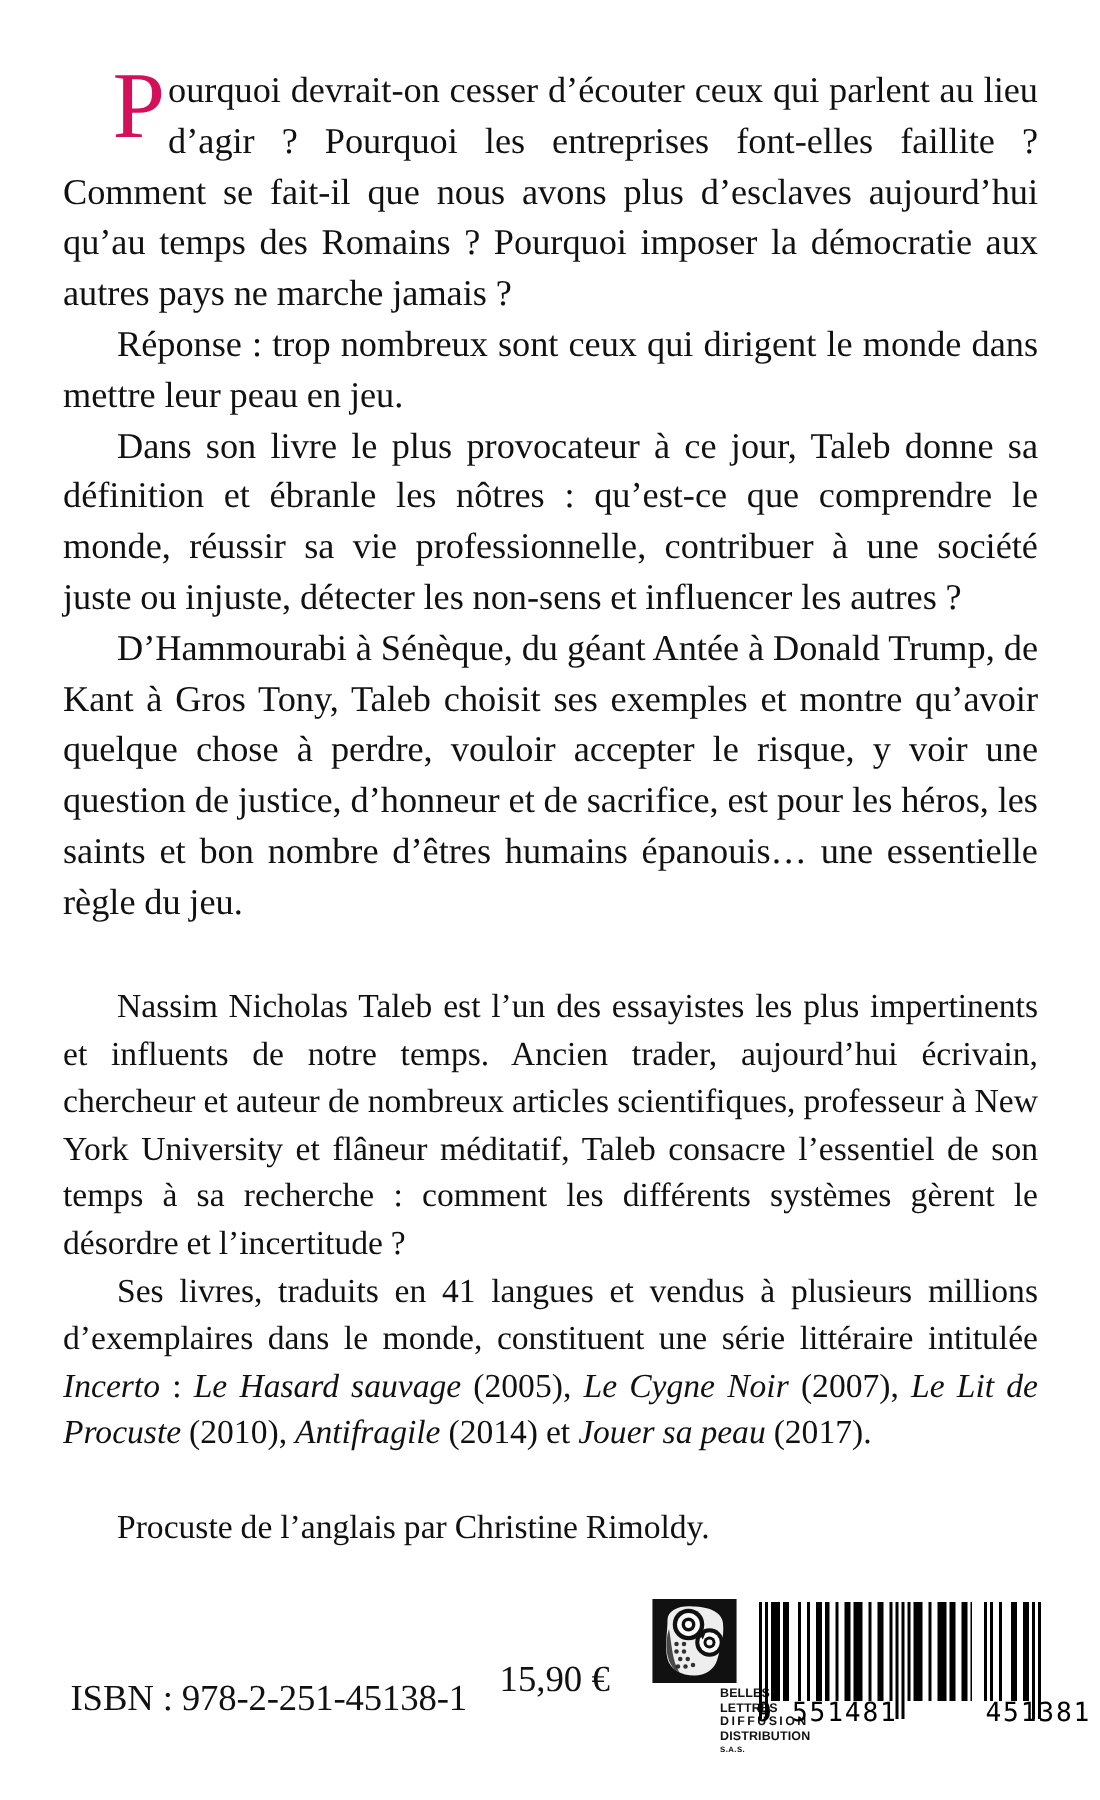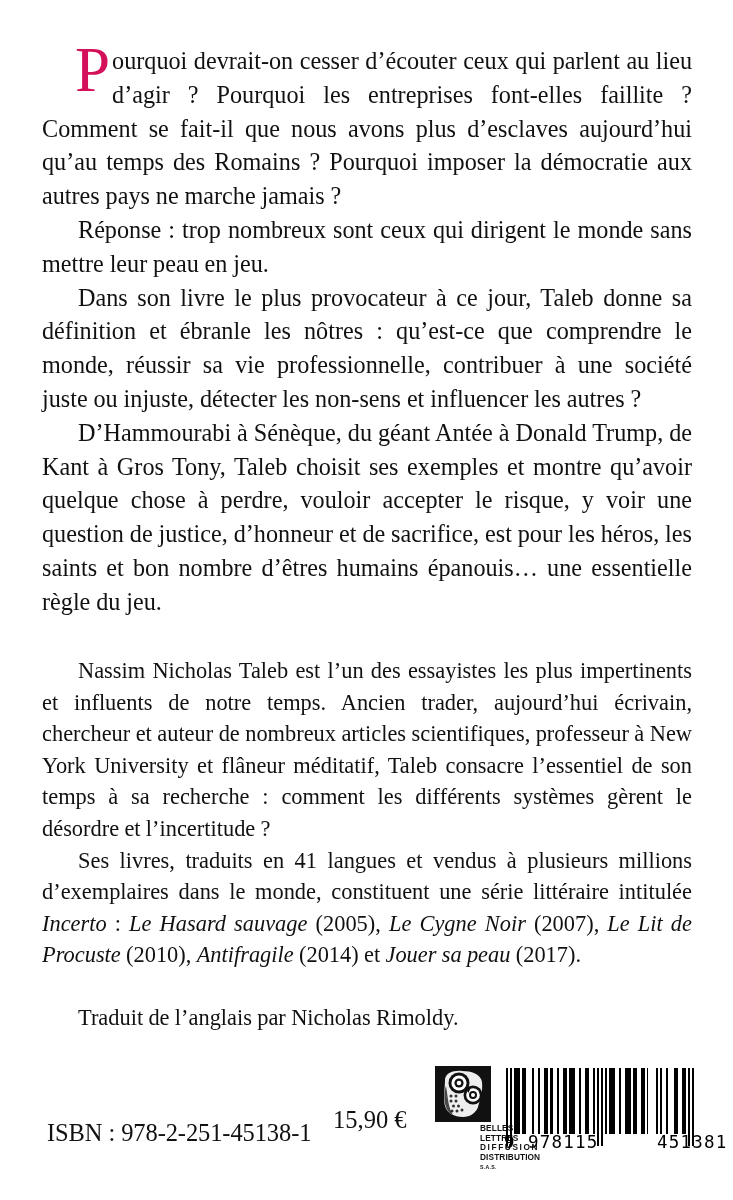--- a/index.html
+++ b/index.html
@@ -182,29 +182,29 @@
     margin-left: 48px;
   }
 </style>
 </head>
 <body>
 
 <div class="page">
 
   <div class="blurb">
     <p class="first"><span class="dropcap">P</span><span>ourquoi devrait-on cesser d’écouter ceux qui parlent au lieu d’agir ? Pourquoi les entreprises font-elles faillite ? Comment se fait-il que nous avons plus d’esclaves aujourd’hui qu’au temps des Romains ? Pourquoi imposer la démocratie aux autres pays ne marche jamais ?</span></p>
-    <p>Réponse : trop nombreux sont ceux qui dirigent le monde sans mettre leur peau en jeu.</p>
+    <p>Réponse : trop nombreux sont ceux qui dirigent le monde dans mettre leur peau en jeu.</p>
     <p>Dans son livre le plus provocateur à ce jour, Taleb donne sa définition et ébranle les nôtres : qu’est-ce que comprendre le monde, réussir sa vie professionnelle, contribuer à une société juste ou injuste, détecter les non-sens et influencer les autres ?</p>
     <p>D’Hammourabi à Sénèque, du géant Antée à Donald Trump, de Kant à Gros Tony, Taleb choisit ses exemples et montre qu’avoir quelque chose à perdre, vouloir accepter le risque, y voir une question de justice, d’honneur et de sacrifice, est pour les héros, les saints et bon nombre d’êtres humains épanouis… une essentielle règle du jeu.</p>
   </div>
 
   <div class="bio">
     <p>Nassim Nicholas Taleb est l’un des essayistes les plus impertinents et influents de notre temps. Ancien trader, aujourd’hui écrivain, chercheur et auteur de nombreux articles scientifiques, professeur à New York University et flâneur méditatif, Taleb consacre l’essentiel de son temps à sa recherche : comment les différents systèmes gèrent le désordre et l’incertitude ?</p>
     <p><span>Ses livres, traduits en 41 langues et vendus à plusieurs millions d’exemplaires dans le monde, constituent une série littéraire intitulée </span><i>Incerto</i><span> : </span><i>Le Hasard sauvage</i><span> (2005), </span><i>Le Cygne Noir</i><span> (2007), </span><i>Le Lit de Procuste</i><span> (2010), </span><i>Antifragile</i><span> (2014) et </span><i>Jouer sa peau</i><span> (2017).</span></p>
-    <p class="translator">Traduit de l’anglais par Nicholas Rimoldy.</p>
+    <p class="translator">Procuste de l’anglais par Christine Rimoldy.</p>
   </div>
 
   <div class="footer">
 
     <div class="isbn">ISBN : 978-2-251-45138-1</div>
     <div class="price">15,90 €</div>
 
     <div class="publisher">
       <div class="owl-box">
         <svg class="owl-svg" width="56" height="56" viewBox="0 0 56 56" aria-hidden="true">
@@ -276,19 +276,19 @@
           <span style="left: 150.4px; width: 1.97895px;"></span>
           <span style="left: 154.358px; width: 1.97895px;"></span>
           <span style="left: 160.295px; width: 1.97895px;"></span>
           <span style="left: 168.211px; width: 3.95789px;"></span>
           <span style="left: 176.126px; width: 3.95789px;"></span>
           <span class="guard" style="left: 182.063px; width: 1.97895px;"></span>
           <span class="guard" style="left: 186.021px; width: 1.97895px;"></span>
         </div>
       <div class="bc-digits">
         <span class="lead">9</span>
-        <span class="grp-left">978115</span>
+        <span class="grp-left">551481</span>
         <span class="grp-right">451381</span>
       </div>
     </div>
 
   </div>
 </div>
 
 </body></html>

